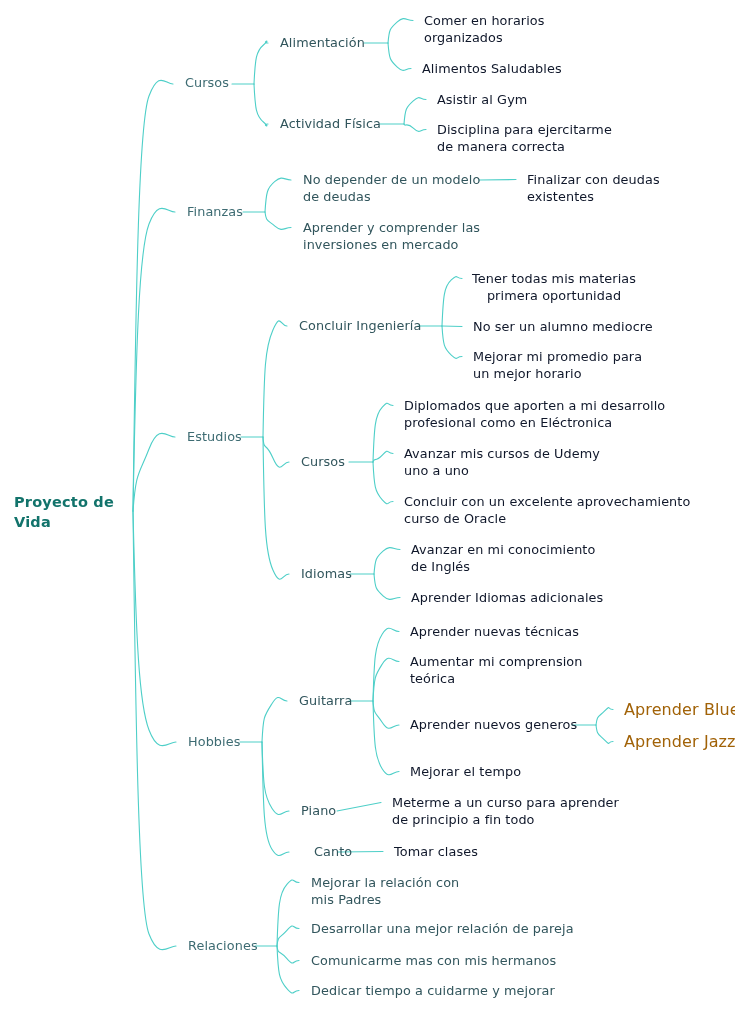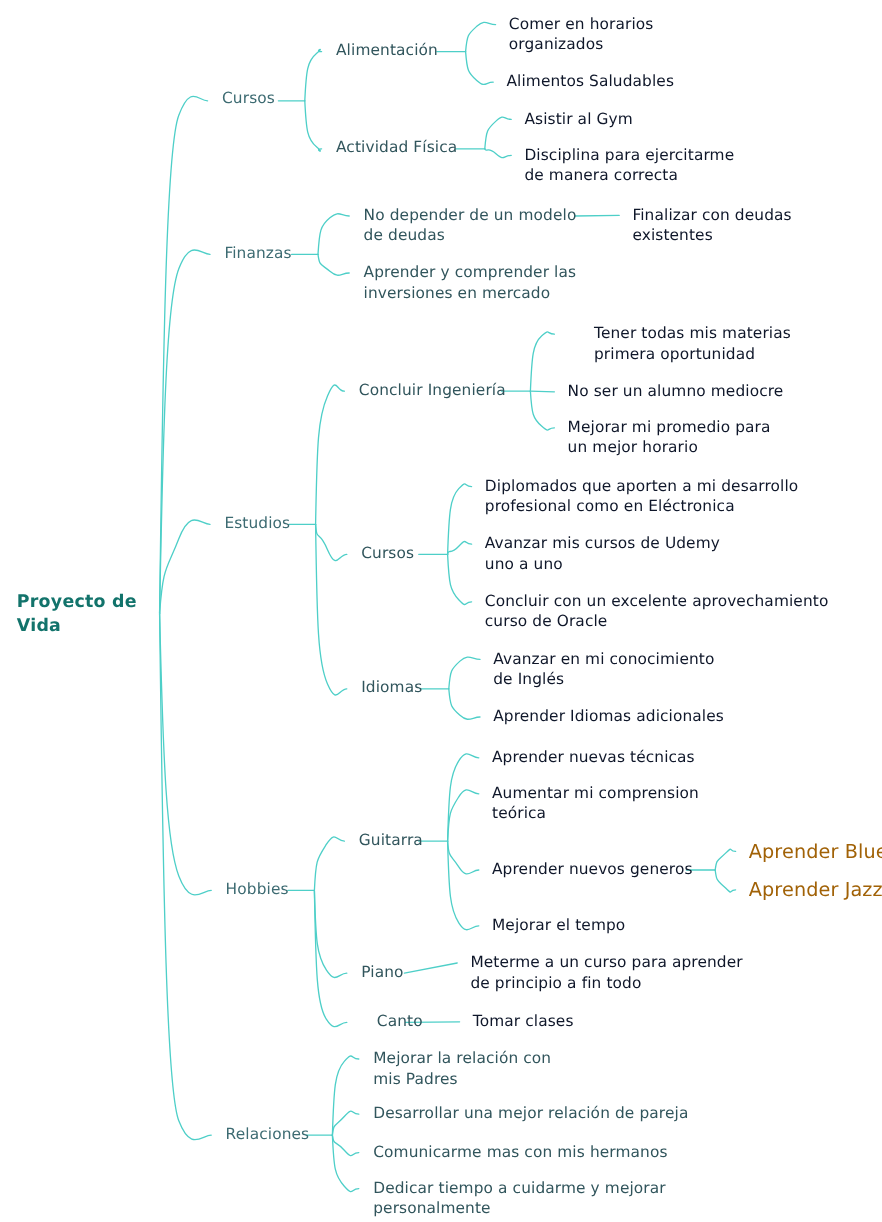--- a/index.html
+++ b/index.html
@@ -105,21 +105,21 @@
     <div class="node node-l3" style="left: 422px; top: 60px;"><span style="display: block;">Alimentos Saludables</span></div>
     <div class="node node-l2" style="left: 280px; top: 115px;"><span style="display: block;">Actividad Física</span></div>
     <div class="node node-l3" style="left: 437px; top: 91px;"><span style="display: block;">Asistir al Gym</span></div>
     <div class="node node-l3" style="left: 437px; top: 121px;"><span style="display: block;">Disciplina para ejercitarme</span><span style="display: block;">de manera correcta</span></div>
     <div class="node node-l1" style="left: 187px; top: 203px;"><span style="display: block;">Finanzas</span></div>
     <div class="node node-l2" style="left: 303px; top: 171px;"><span style="display: block;">No depender de un modelo</span><span style="display: block;">de deudas</span></div>
     <div class="node node-l3" style="left: 527px; top: 171px;"><span style="display: block;">Finalizar con deudas</span><span style="display: block;">existentes</span></div>
     <div class="node node-l2" style="left: 303px; top: 219px;"><span style="display: block;">Aprender y comprender las</span><span style="display: block;">inversiones en mercado</span></div>
     <div class="node node-l1" style="left: 187px; top: 428px;"><span style="display: block;">Estudios</span></div>
     <div class="node node-l2" style="left: 299px; top: 317px;"><span style="display: block;">Concluir Ingeniería</span></div>
-    <div class="node node-l3" style="left: 495px; top: 270px;"><span style="display: block;">Tener todas mis materias</span><span style="display: block;">primera oportunidad</span></div>
+    <div class="node node-l3" style="left: 472px; top: 270px; text-align: center;"><span style="display: block;">Tener todas mis materias</span><span style="display: block;">primera oportunidad</span></div>
     <div class="node node-l3" style="left: 473px; top: 318px;"><span style="display: block;">No ser un alumno mediocre</span></div>
     <div class="node node-l3" style="left: 473px; top: 348px;"><span style="display: block;">Mejorar mi promedio para</span><span style="display: block;">un mejor horario</span></div>
     <div class="node node-l2" style="left: 301px; top: 453px;"><span style="display: block;">Cursos</span></div>
     <div class="node node-l3" style="left: 404px; top: 397px;"><span style="display: block; text-align: center;">Diplomados que aporten a mi desarrollo</span><span style="display: block;">profesional como en Eléctronica</span></div>
     <div class="node node-l3" style="left: 404px; top: 445px;"><span style="display: block;">Avanzar mis cursos de Udemy</span><span style="display: block;">uno a uno</span></div>
     <div class="node node-l3" style="left: 404px; top: 493px;"><span style="display: block;">Concluir con un excelente aprovechamiento</span><span style="display: block;">curso de Oracle</span></div>
     <div class="node node-l2" style="left: 301px; top: 565px;"><span style="display: block;">Idiomas</span></div>
     <div class="node node-l3" style="left: 411px; top: 541px;"><span style="display: block;">Avanzar en mi conocimiento</span><span style="display: block;">de Inglés</span></div>
     <div class="node node-l3" style="left: 411px; top: 589px;"><span style="display: block;">Aprender Idiomas adicionales</span></div>
     <div class="node node-l1" style="left: 188px; top: 733px;"><span style="display: block;">Hobbies</span></div>
@@ -131,14 +131,14 @@
     <div class="node node-l4" style="left: 624px; top: 733px;"><span style="display: block;">Aprender Jazz</span></div>
     <div class="node node-l3" style="left: 410px; top: 763px;"><span style="display: block;">Mejorar el tempo</span></div>
     <div class="node node-l2" style="left: 301px; top: 802px;"><span style="display: block;">Piano</span></div>
     <div class="node node-l3" style="left: 392px; top: 794px;"><span style="display: block;">Meterme a un curso para aprender</span><span style="display: block;">de principio a fin todo</span></div>
     <div class="node node-l2" style="left: 314px; top: 843px;"><span style="display: block;">Canto</span></div>
     <div class="node node-l3" style="left: 394px; top: 843px;"><span style="display: block;">Tomar clases</span></div>
     <div class="node node-l1" style="left: 188px; top: 937px;"><span style="display: block;">Relaciones</span></div>
     <div class="node node-l2" style="left: 311px; top: 874px;"><span style="display: block;">Mejorar la relación con</span><span style="display: block;">mis Padres</span></div>
     <div class="node node-l2" style="left: 311px; top: 920px;"><span style="display: block;">Desarrollar una mejor relación de pareja</span></div>
     <div class="node node-l2" style="left: 311px; top: 952px;"><span style="display: block;">Comunicarme mas con mis hermanos</span></div>
-    <div class="node node-l2" style="left: 311px; top: 982px;"><span style="display: block;">Dedicar tiempo a cuidarme y mejorar</span><span style="display: block;">personalmente</span></div>
+    <div class="node node-l2" style="left: 311px; top: 982px;"><span style="display: block;">Dedicar tiempo a cuidarme y mejorar</span></div>
   </div>
 
 </body></html>

